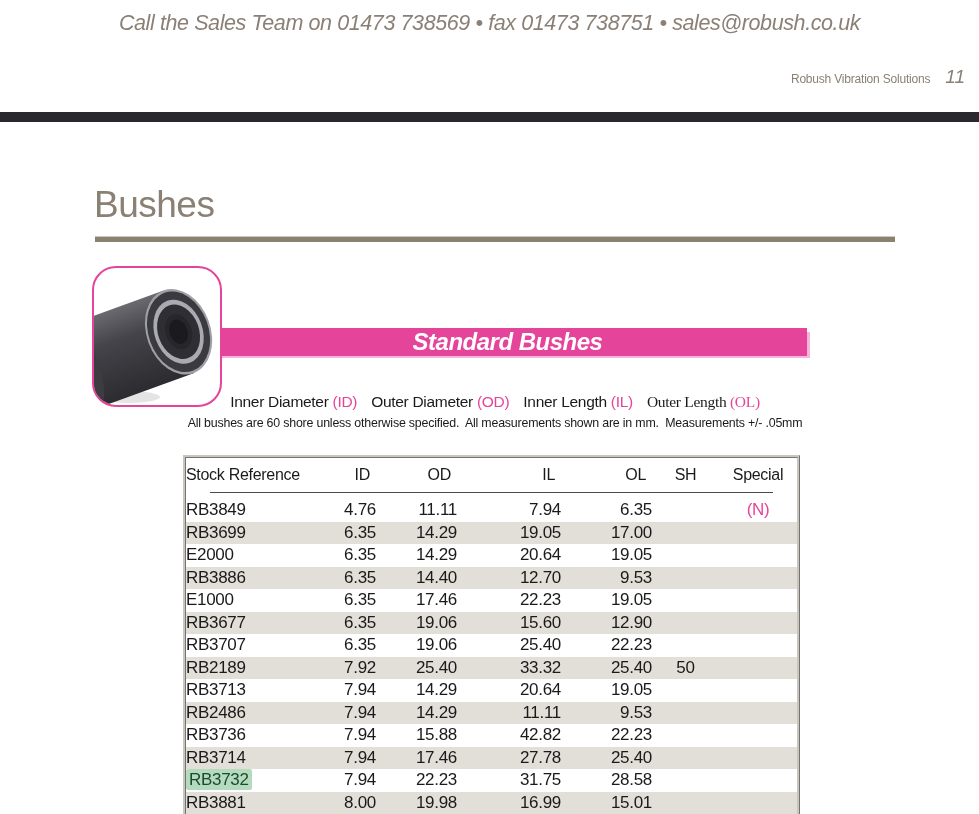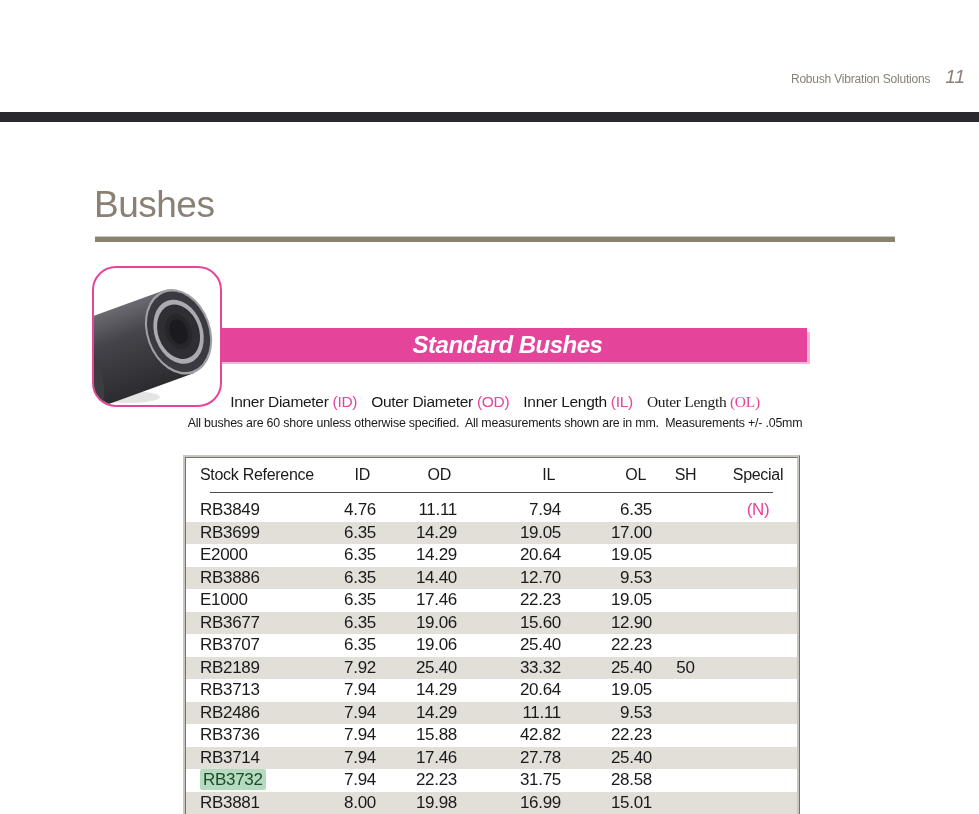--- a/index.html
+++ b/index.html
@@ -28,21 +28,21 @@
     position:absolute;left:94px;top:184px;font-size:37px;color:var(--title);
     letter-spacing:-0.5px;
     text-align:right;
   }
   .title-rule{
     position:absolute;left:95px;top:236px;width:800px;height:6px;background:var(--taupe);
     border-top:1px solid #cdc9c1;
   }
   
   .banner{
-    position:absolute;left:208px;top:328px;width:599px;height:34px;background:var(--pink);
+    position:absolute;left:208px;top:328px;width:599px;height:28px;background:var(--pink);
     display:flex;align-items:center;justify-content:center;z-index:1;
     box-shadow:4px 3px 0 -1px var(--pink-light);
   }
   .banner-text{
     color:#fff;font-size:24px;font-weight:bold;font-style:italic;letter-spacing:-0.5px;
   }
   .bush-box{
     position:absolute;left:92px;top:266px;width:130px;height:141px;background:#fff;
     border:2px solid var(--pink);border-radius:24px;z-index:2;overflow:hidden;
   }
@@ -65,32 +65,33 @@
   }
   .thead,.trow{
     display:grid;grid-template-columns:132px 58px 81px 104px 91px 67px 78px;
     align-items:center;letter-spacing:-0.3px;
   }
   .thead{height:34px;font-size:16px;}
   .hrule{height:0;border-bottom:1px solid #4a4a4a;margin:0 24px;}
   .tbody{padding-top:6px;}
   .trow{height:22.5px;font-size:17px;}
   .trow.shaded{background:var(--shade);}
-  .cell.ref{padding-left:14px;text-align:left;}
+  .cell.ref{text-align:left;}
   .cell.num{text-align:right;}
   .thead .num{padding-right:6px;}
   .cell.ctr{text-align:center;}
   .cell.special{color:var(--pink);}
   .ref-text.hl{background:var(--highlight);color:var(--hl-text);padding:1px 3px;border-radius:2px;}
 </style>
 </head>
 <body>
 
 <div class="page">
 
+  <div class="sales-line">Call the Sales Team on 01473 738569 • fax 01473 738751 • sales@robush.co.uk</div>
 
   <div class="brand-line">
     <span>Robush Vibration Solutions</span>
     <span class="pagenum">11</span>
   </div>
 
   <div class="black-bar"></div>
 
   <div class="page-title">Bushes</div>
   <div class="title-rule"></div>

